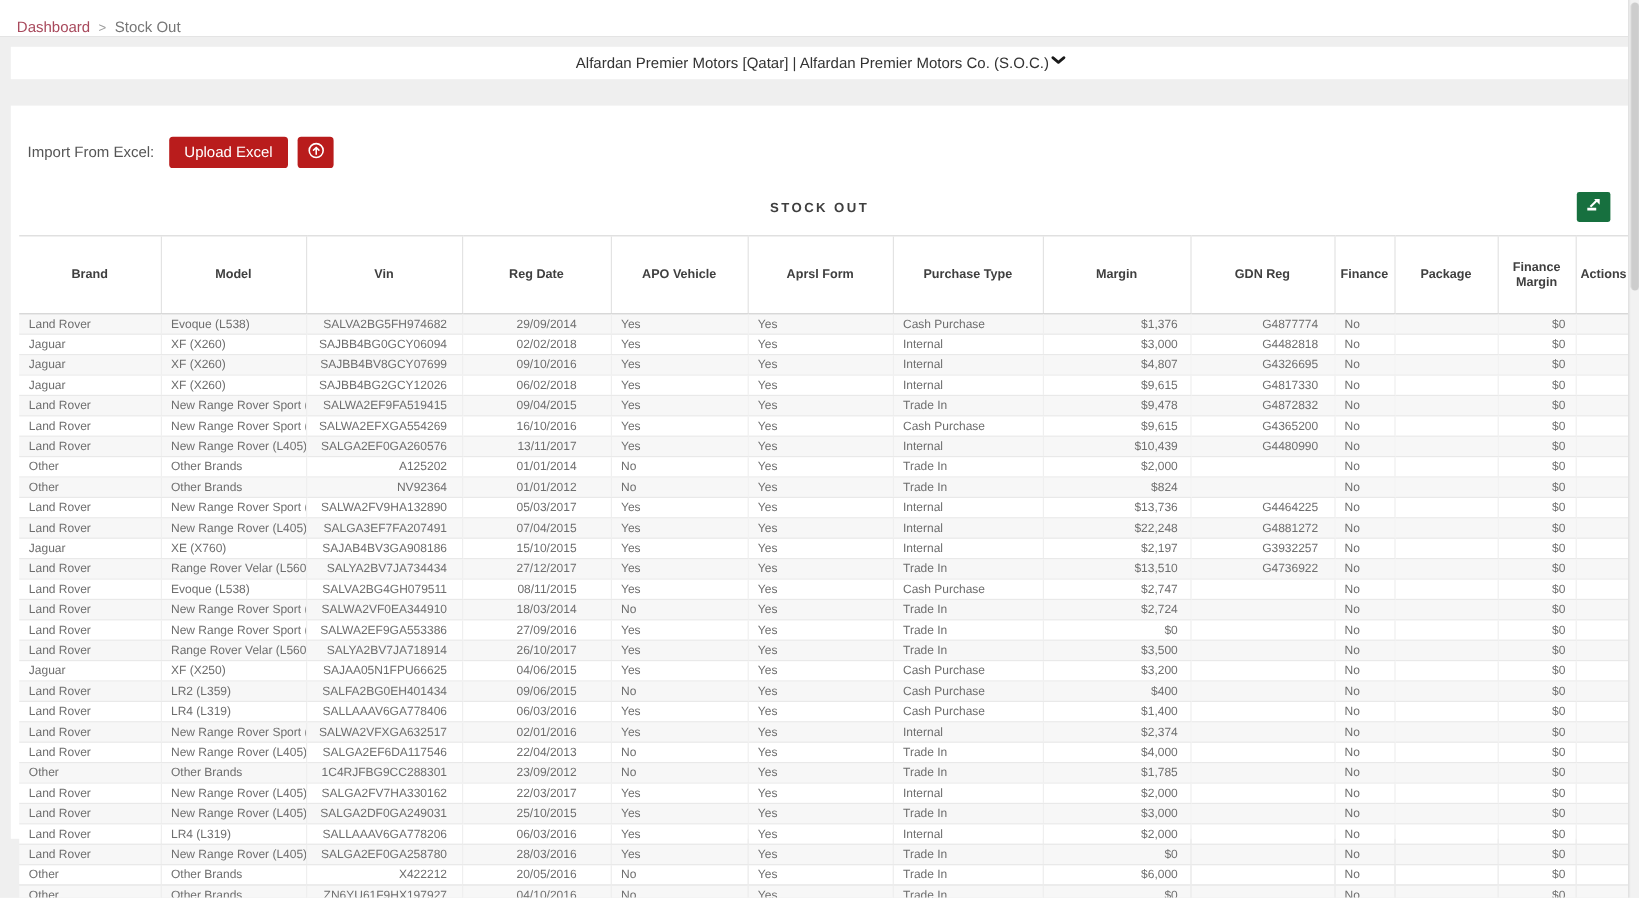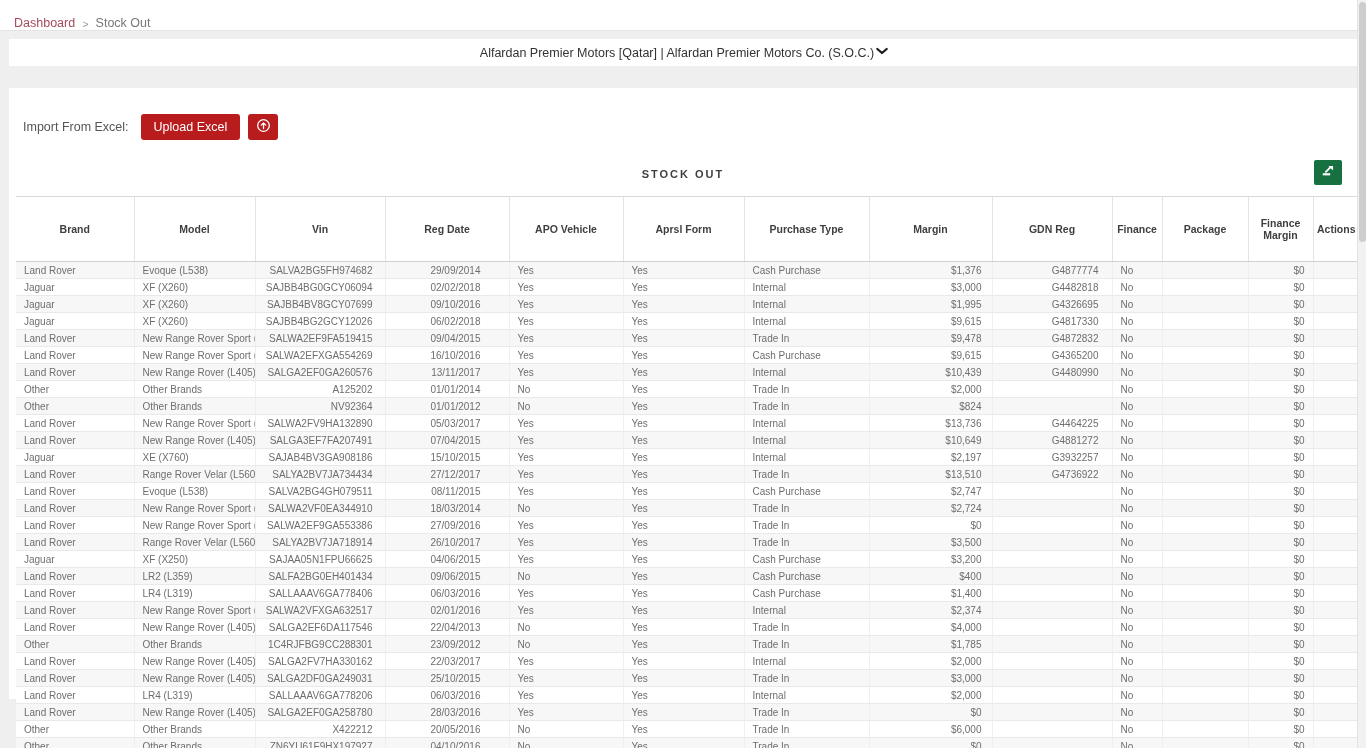--- a/index.html
+++ b/index.html
@@ -178,21 +178,21 @@
           <td class="al-left col-actions"></td>
         </tr>
         <tr>
           <td class="al-left col-brand">Jaguar</td>
           <td class="al-left col-model">XF (X260)</td>
           <td class="al-right col-vin">SAJBB4BV8GCY07699</td>
           <td class="al-right col-reg_date">09/10/2016</td>
           <td class="al-left col-apo_vehicle">Yes</td>
           <td class="al-left col-aprsl_form">Yes</td>
           <td class="al-left col-purchase_type">Internal</td>
-          <td class="al-right col-margin">$1,995</td>
+          <td class="al-right col-margin">$4,807</td>
           <td class="al-right col-gdn_reg">G4326695</td>
           <td class="al-left col-finance">No</td>
           <td class="al-left col-package"></td>
           <td class="al-right col-finance_margin">$0</td>
           <td class="al-left col-actions"></td>
         </tr>
         <tr>
           <td class="al-left col-brand">Jaguar</td>
           <td class="al-left col-model">XF (X260)</td>
           <td class="al-right col-vin">SAJBB4BG2GCY12026</td>
@@ -298,21 +298,21 @@
           <td class="al-left col-actions"></td>
         </tr>
         <tr>
           <td class="al-left col-brand">Land Rover</td>
           <td class="al-left col-model">New Range Rover (L405)</td>
           <td class="al-right col-vin">SALGA3EF7FA207491</td>
           <td class="al-right col-reg_date">07/04/2015</td>
           <td class="al-left col-apo_vehicle">Yes</td>
           <td class="al-left col-aprsl_form">Yes</td>
           <td class="al-left col-purchase_type">Internal</td>
-          <td class="al-right col-margin">$10,649</td>
+          <td class="al-right col-margin">$22,248</td>
           <td class="al-right col-gdn_reg">G4881272</td>
           <td class="al-left col-finance">No</td>
           <td class="al-left col-package"></td>
           <td class="al-right col-finance_margin">$0</td>
           <td class="al-left col-actions"></td>
         </tr>
         <tr>
           <td class="al-left col-brand">Jaguar</td>
           <td class="al-left col-model">XE (X760)</td>
           <td class="al-right col-vin">SAJAB4BV3GA908186</td>

